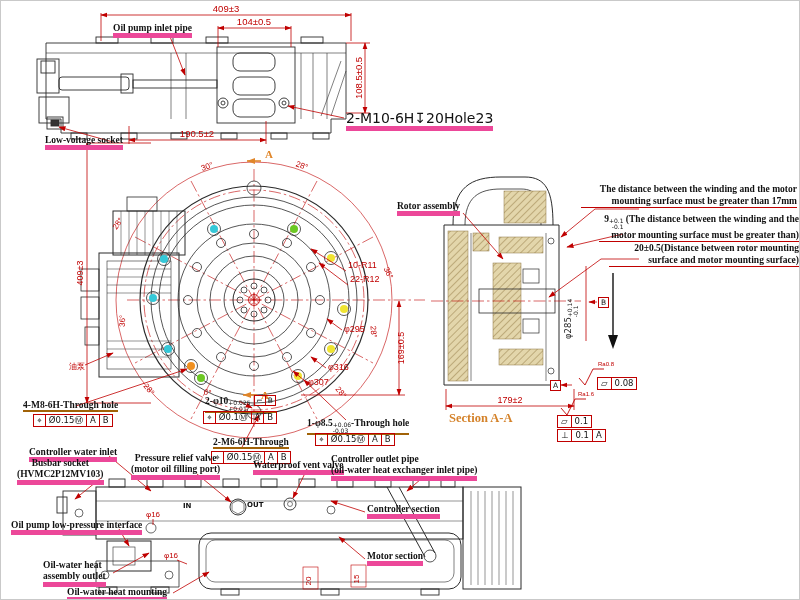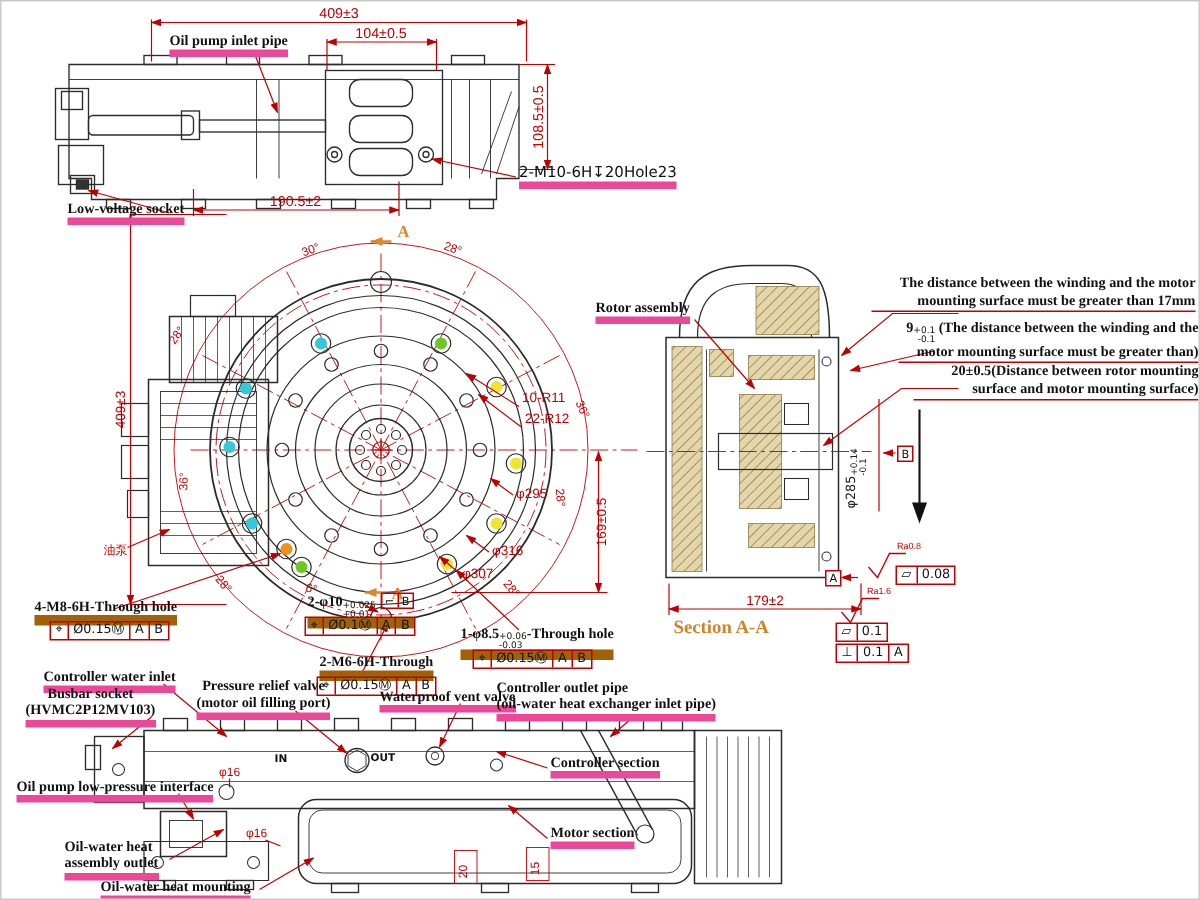--- a/index.html
+++ b/index.html
@@ -4,21 +4,21 @@
 <style>
   html,body{margin:0;padding:0;background:#fff;}
   .stage{position:relative;width:798px;height:598px;background:#ffffff;border:1px solid #c9c9c9;
          font-family:"Liberation Serif",serif;overflow:hidden;}
   svg{position:absolute;left:0;top:0;}
   .lbl{position:absolute;font:bold 9.5px "Liberation Serif",serif;color:#111;
        border-bottom:5px solid #ec4899;padding-bottom:0px;white-space:nowrap;}
   .lbl.ctr{text-align:center;}
   .lbl .ln{display:block;line-height:11px;}
   .callout{position:absolute;font:bold 9.5px "Liberation Serif",serif;color:#111;
-           white-space:nowrap;border-bottom:7px solid #a16207;}
+           white-space:nowrap;border-bottom:2px solid #a16207;}
   .fcf{position:absolute;display:inline-flex;border:1px solid #c00000;background:transparent;
        font:8.5px "DejaVu Sans",sans-serif;color:#111;white-space:nowrap;}
   .fcf span{padding:0 3px;border-right:1px solid #c00000;line-height:11px;}
   .fcf span:last-child{border-right:none;}
   .supsub{display:inline-flex;flex-direction:column;font-size:6px;line-height:5.5px;
           font-family:"DejaVu Sans",sans-serif;font-weight:normal;vertical-align:-1px;}
   .refbox{display:inline-flex;border:1px solid #c00000;font:7.5px "DejaVu Sans",sans-serif;
           font-weight:normal;margin-left:3px;vertical-align:1px;}
   .refbox span{padding:0 2px;border-right:1px solid #c00000;line-height:9px;}
   .refbox span:last-child{border-right:none;}
@@ -341,21 +341,21 @@
   </g>
   <g fill="#c00000" font-family="Liberation Sans, sans-serif" font-size="8" text-anchor="middle">
     <text x="152" y="516">φ16</text>
     <text x="170" y="557">φ16</text>
     <text x="310" y="580" transform="rotate(-90 310,580)">20</text>
     <text x="358" y="578" transform="rotate(-90 358,578)">15</text>
   </g>
 </svg>
 
 <div class="lbl" style="left:112px;top:22px;">Oil pump inlet pipe</div>
-<div class="lbl" style="left:345px;top:109px;font-family:'DejaVu Sans',sans-serif;font-weight:normal;font-size:10px;">2-M10-6H↧20Hole23</div>
+<div class="lbl" style="left:345px;top:109px;font-family:'DejaVu Sans',sans-serif;font-weight:normal;font-size:14px;">2-M10-6H↧20Hole23</div>
 <div class="lbl" style="left:44px;top:134px;">Low-voltage socket</div>
 
 <div class="callout" style="left:22px;top:399px;">4-M8-6H-Through hole</div>
 <div class="fcf" style="left:32px;top:413px;">
   <span>⌖</span>
   <span>Ø0.15Ⓜ</span>
   <span>A</span>
   <span>B</span>
 </div>
 

